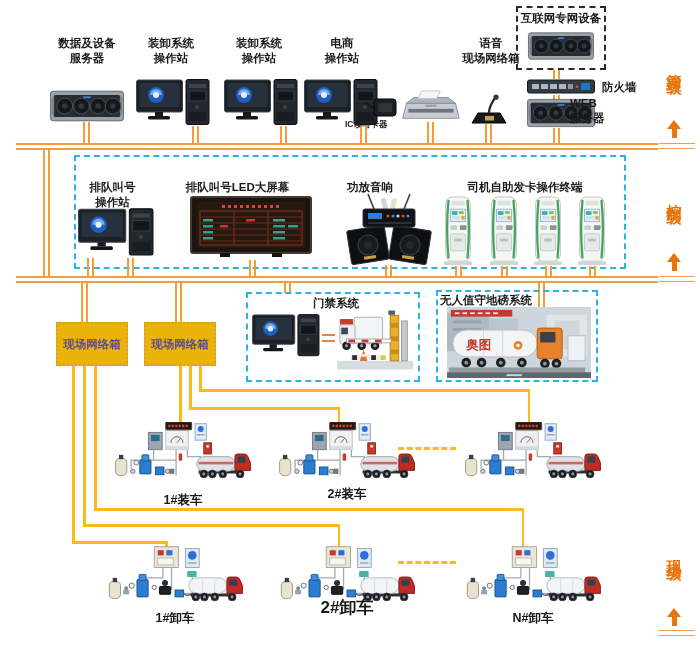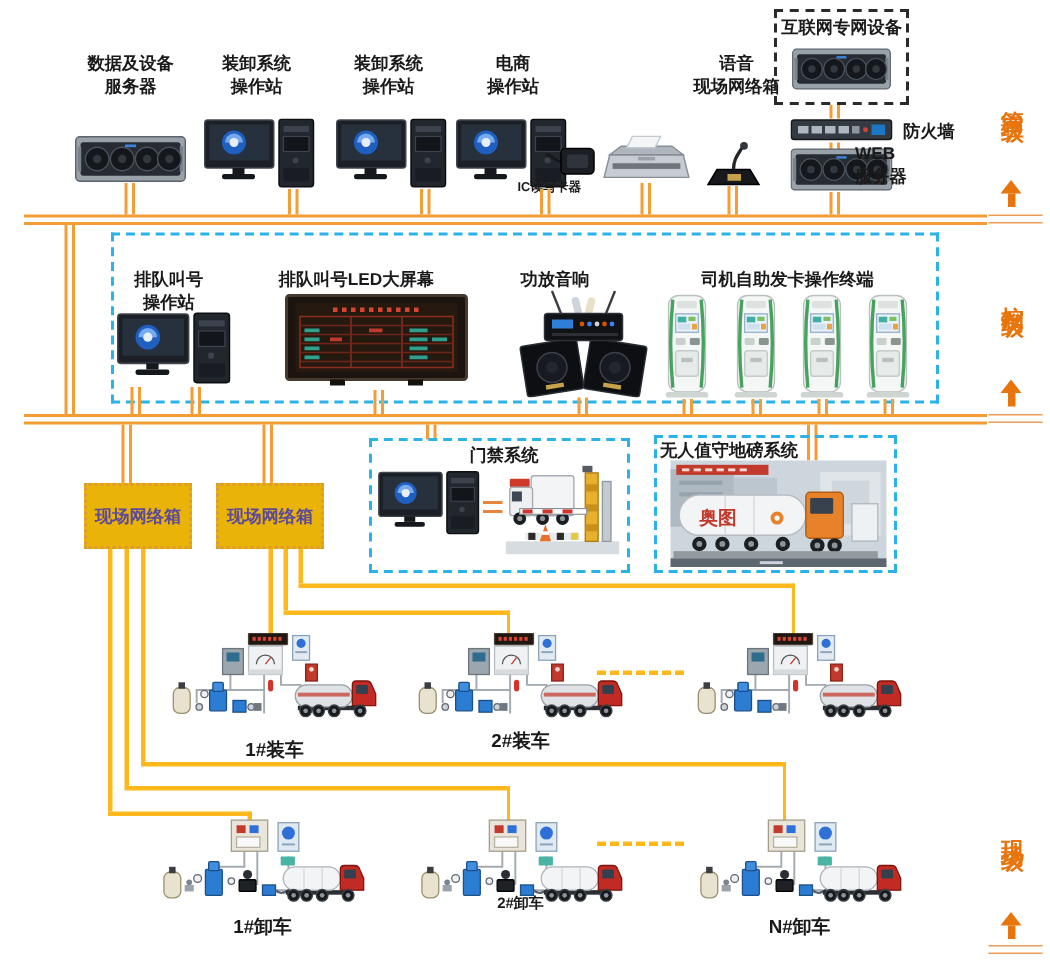--- a/index.html
+++ b/index.html
@@ -483,21 +483,21 @@
       <use href="#sym-load"></use>
     </svg>
 
   <svg class="art" style="left:100px;top:545px;width:150px;height:64px">
       <use href="#sym-unload"></use>
     </svg>
   <div class="lbl" style="left:100px;top:610px;width:150px;font-size:12.5px">1#卸车</div>
   <svg class="art" style="left:272px;top:545px;width:150px;height:64px">
       <use href="#sym-unload"></use>
     </svg>
-  <div class="lbl" style="left:272px;top:597px;width:150px;font-size:10px">2#卸车</div>
+  <div class="lbl" style="left:272px;top:597px;width:150px;font-size:17px">2#卸车</div>
   <div class="ellip" style="left:398px;top:561px;width:58px"></div>
   <svg class="art" style="left:458px;top:545px;width:150px;height:64px">
       <use href="#sym-unload"></use>
     </svg>
   <div class="lbl" style="left:458px;top:610px;width:150px;font-size:12.5px">N#卸车</div>
 
   <div class="lvl" style="left:664px;top:62px">管理级</div>
   <div class="arrow" style="left:667px;top:120px">
       <div class="tri"></div>
       <div class="stem"></div>

